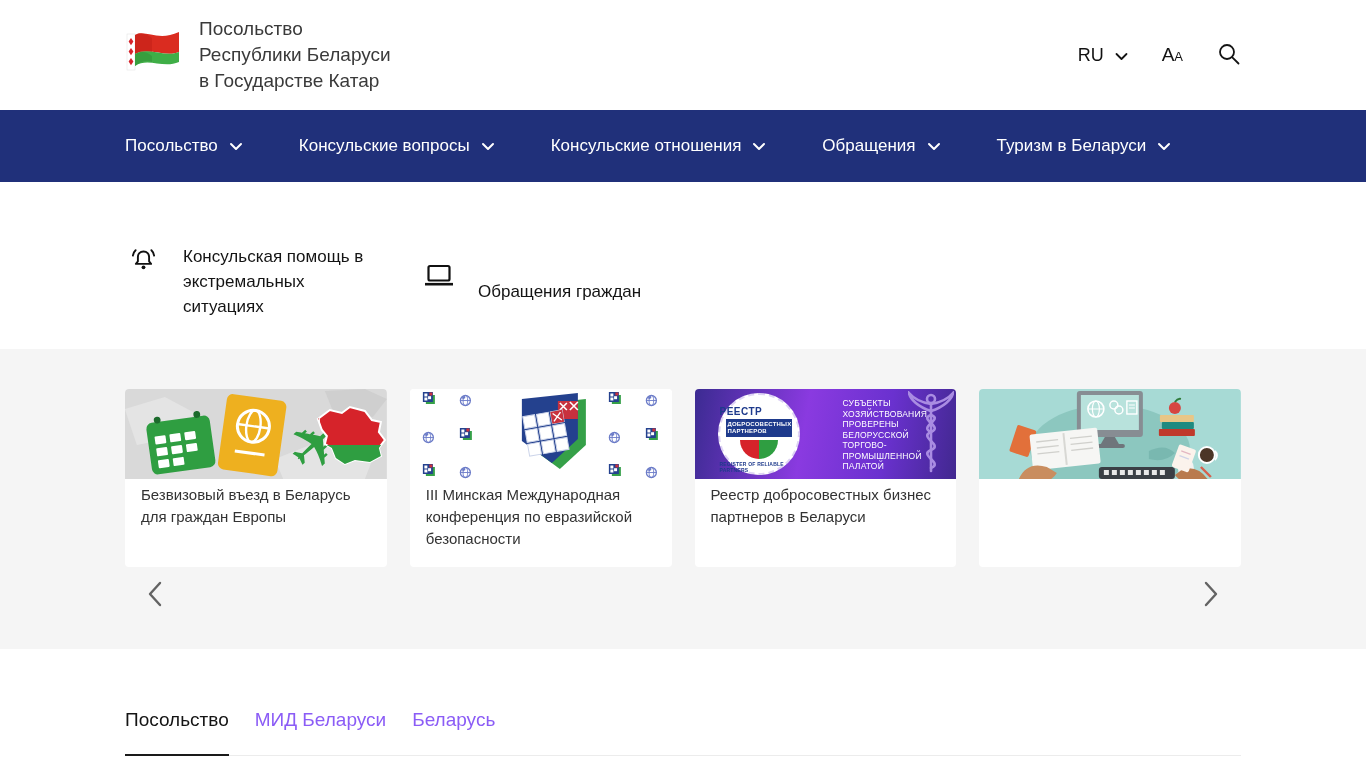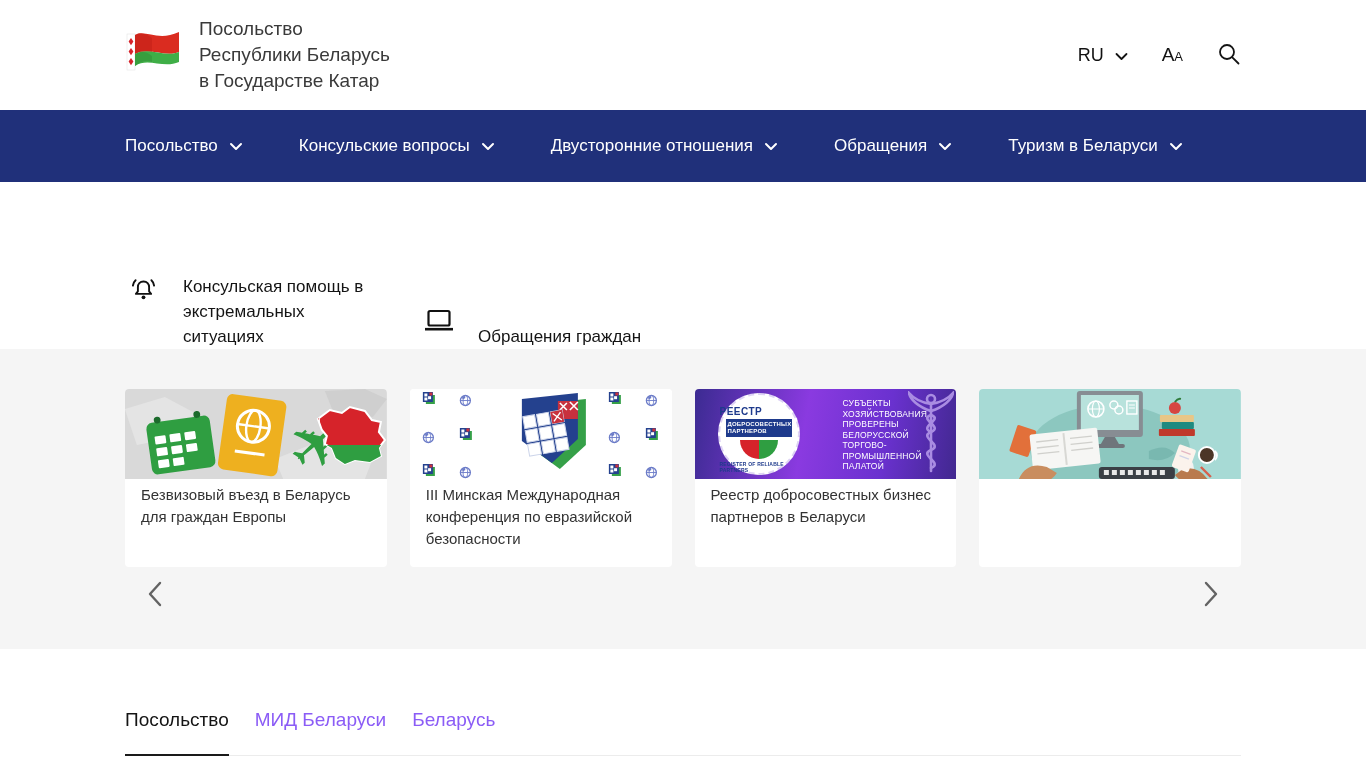--- a/index.html
+++ b/index.html
@@ -23,21 +23,21 @@
   .font-size-control .a-small { font-size:13px; }
   .icon-btn { background:none; border:none; padding:0; cursor:pointer; color:#141414; display:flex; align-items:center; }
 
   
   .main-nav { height:72px; background:#20307a; }
   .nav-inner { display:flex; align-items:center; height:72px; gap:56px; }
   .nav-item { display:flex; align-items:center; gap:11px; color:#fff; font-size:17px; cursor:pointer; white-space:nowrap; }
   .nav-item svg { flex:0 0 auto; }
 
   
-  .quick-links { display:flex; align-items:flex-end; padding-top:31px; height:167px; gap:44px; }
+  .quick-links { display:flex; align-items:center; padding-top:31px; height:167px; gap:44px; }
   .quick-link { display:flex; align-items:flex-start; cursor:pointer; }
   .quick-link .ql-icon { flex:0 0 auto; margin-top:2px; color:#111; }
   .quick-link .ql-label { font-size:17px; line-height:25px; color:#141414; font-weight:500; }
   .quick-link.first { padding-left:5px; }
   .quick-link.first .ql-label { width:196px; margin-left:26px; }
   .quick-link.second .ql-label { margin-left:23px;margin-top:20px; }
 
   
   .carousel-section { height:300px; background:#f5f5f5; }
   .cards { display:flex; gap:23px; padding-top:40px; }
@@ -107,21 +107,21 @@
           <path d="M6,29 l2.4,3.6 -2.4,3.6 -2.4,-3.6 z" fill="#d6232a"></path>
           <path d="M10,6 C20,0 33,13 54,3 L54,23 C40,29 24,17 10,25 Z" fill="#da2c20"></path>
           <path d="M10,6 C16,3 22,5 27,9 L27,27 C21,22 15,22 10,25 Z" fill="#c32118" opacity="0.55"></path>
           <path d="M10,25 C24,17 40,29 54,23 L54,33 C38,40 23,28 10,37 Z" fill="#3fae47"></path>
           <path d="M10,25 C16,22 21,22 27,27 L27,33 C21,30 15,33 10,37 Z" fill="#339339" opacity="0.6"></path>
         </svg>
       </span>
     </a>
     <div class="site-title">
       <div>Посольство</div>
-      <div>Республики Беларусь</div>
+      <div>Республики Беларуси</div>
       <div>в Государстве Катар</div>
     </div>
     <div class="header-controls">
       <div class="lang-switcher">
         <span>RU</span>
         <span>
           <svg width="13" height="9" viewBox="0 0 13 9">
               <polyline points="1.5,2 6.5,7 11.5,2" fill="none" stroke="#141414" stroke-width="1.8" stroke-linecap="round" stroke-linejoin="round"></polyline>
             </svg>
         </span>
@@ -150,21 +150,21 @@
             <polyline points="2,2 7,7 12,2" fill="none" stroke="#fff" stroke-width="2" stroke-linecap="round" stroke-linejoin="round"></polyline>
           </svg></span>
     </div>
     <div class="nav-item">
       <span>Консульские вопросы</span>
       <span><svg width="14" height="9" viewBox="0 0 14 9">
             <polyline points="2,2 7,7 12,2" fill="none" stroke="#fff" stroke-width="2" stroke-linecap="round" stroke-linejoin="round"></polyline>
           </svg></span>
     </div>
     <div class="nav-item">
-      <span>Двусторонние отношения</span>
+      <span>Консульские отношения</span>
       <span><svg width="14" height="9" viewBox="0 0 14 9">
             <polyline points="2,2 7,7 12,2" fill="none" stroke="#fff" stroke-width="2" stroke-linecap="round" stroke-linejoin="round"></polyline>
           </svg></span>
     </div>
     <div class="nav-item">
       <span>Обращения</span>
       <span><svg width="14" height="9" viewBox="0 0 14 9">
             <polyline points="2,2 7,7 12,2" fill="none" stroke="#fff" stroke-width="2" stroke-linecap="round" stroke-linejoin="round"></polyline>
           </svg></span>
     </div>

